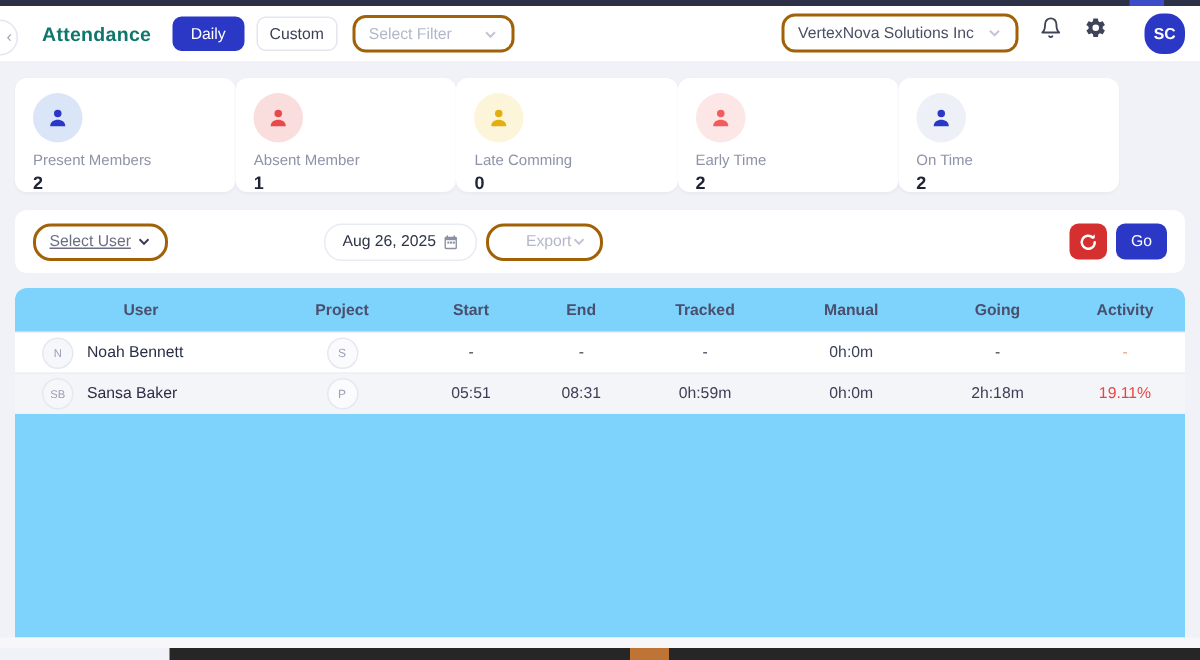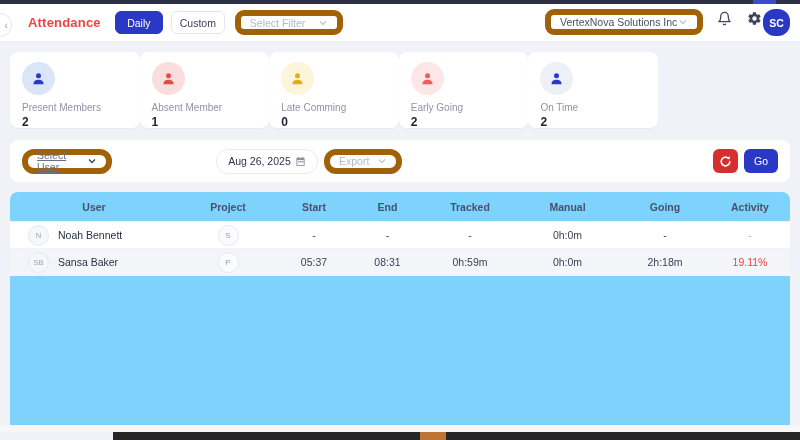--- a/index.html
+++ b/index.html
@@ -6,44 +6,44 @@
   html,body { width:800px; height:440px; overflow:hidden; }
   body { font-family:"Liberation Sans", sans-serif; background:#f1f2f7; position:relative; color:#2e3346; }
 
   
   .os-strip { position:absolute; top:0; left:0; width:800px; height:4px; background:#2d3148; }
   .os-strip-accent { position:absolute; top:0; left:753px; width:23px; height:4px; background:#3c4bc8; }
 
   
   .header { position:absolute; top:4px; left:0; width:800px; height:38px; background:#ffffff; border-bottom:1px solid #ececf2; display:flex; align-items:center; }
   .collapse-btn { position:absolute; left:-12px; top:9px; width:24px; height:24px; border-radius:50%; background:#fff; border:1px solid #e4e6ef; color:#9ba0b4; font-size:11px; display:flex; align-items:center; justify-content:flex-end; padding-right:3px; cursor:pointer; }
-  .page-title { margin-left:28px; font-size:13px; font-weight:bold; color:#ef4444; letter-spacing:.2px;text-align:center; }
+  .page-title { margin-left:28px; font-size:13px; font-weight:bold; color:#0f766e; letter-spacing:.2px;text-align:center; }
   .btn { border-radius:6px; font-size:10.5px; display:inline-flex; align-items:center; justify-content:center; cursor:pointer; }
   .btn-daily { margin-left:14px; width:48px; height:23px; background:#2b38c5; color:#fff; border:1px solid #2b38c5; }
   .btn-custom { margin-left:8px; width:54px; height:23px; background:#fff; color:#3a3f55; border:1px solid #e4e6ef; }
-  .select-pill { display:inline-flex; align-items:center; justify-content:space-between; background:#fff; border:6px solid #a16207; border-radius:9px; color:#b3b7c9; font-size:10.5px; padding:0 9px; cursor:pointer; }
+  .select-pill { display:inline-flex; align-items:center; justify-content:space-between; background:#fff; border:2px solid #a16207; border-radius:9px; color:#b3b7c9; font-size:10.5px; padding:0 9px; cursor:pointer; }
   .filter-select { margin-left:10px; width:108px; height:25px; }
   .header-right { margin-left:auto; display:flex; align-items:flex-start; margin-right:10px; }
   .company-select { width:158px; height:26px; color:#4a4f66; }
   .icon-btn { margin-left:12px; width:18px; height:18px; display:flex; align-items:center; justify-content:center; color:#3f4458; cursor:pointer; }
-  .avatar { margin-left:0; width:27px; height:27px; border-radius:12px; background:#2b38c5; color:#fff; font-size:10.5px; font-weight:bold; display:flex; align-items:center; justify-content:center; cursor:pointer; }
-
-  
-  .cards { position:absolute; top:52px; left:10px; width:648px; display:flex; }
+  .avatar { margin-left:24px; width:27px; height:27px; border-radius:12px; background:#2b38c5; color:#fff; font-size:10.5px; font-weight:bold; display:flex; align-items:center; justify-content:center; cursor:pointer; }
+
+  
+  .cards { position:absolute; top:52px; left:10px; width:736px; display:flex; }
   .card { width:148px; height:76px; background:#fff; border-radius:8px; padding:10px 12px; box-shadow:0 1px 2px rgba(40,45,80,.04); }
   .card-icon { width:33px; height:33px; border-radius:50%; display:flex; align-items:center; justify-content:center; }
   .card-label { margin-top:7px; font-size:10px; color:#8f93a8; white-space:nowrap; }
   .card-value { margin-top:2px; font-size:12px; font-weight:bold; color:#1f2337; }
 
   
   .filter-panel { position:absolute; top:140px; left:10px; width:780px; height:42px; background:#fff; border-radius:8px; display:flex; align-items:center; padding:0 12px; }
   .user-select { width:90px; height:25px; color:#6a6f85; border-radius:12px; }
   .user-select .ph { color:#6a6f85;text-decoration:underline; }
   .date-box { margin-left:104px; width:102px; height:25px; display:inline-flex; align-items:center; justify-content:center; gap:4px; background:#fff; border:1px solid #e9ebf3; border-radius:12px; font-size:10.5px; color:#2e3346; cursor:pointer; }
-  .export-select { margin-left:6px; width:78px; height:25px; border-radius:12px; }
+  .export-select { margin-left:6px; width:78px; height:25px; border-radius:12px;justify-content:flex-end; }
   .right-actions { margin-left:auto; display:flex; align-items:center; gap:6px; }
   .refresh-btn { width:25px; height:24px; border-radius:6px; background:#d52f2f; color:#fff; display:flex; align-items:center; justify-content:center; font-size:13px; font-weight:bold; cursor:pointer; }
   .go-btn { width:34px; height:24px; border-radius:6px; background:#2b38c5; color:#fff; font-size:10.5px; display:flex; align-items:center; justify-content:center; cursor:pointer; }
 
   
   .table-panel { position:absolute; top:192px; left:10px; width:780px; height:233px; background:#7dd3fc; border-radius:8px 8px 0 0; overflow:hidden; }
   .trow { display:grid; grid-template-columns:168px 100px 72px 75px 90px 105px 90px 80px; align-items:center; height:28px; font-size:10.5px; }
   .trow > div { text-align:center; }
   .trow .c-user { text-align:left; padding-left:18px; display:flex; align-items:center; gap:9px; }
   .thead { height:30px; color:#4a4f6d; font-weight:bold; border-bottom:1px solid #f0f1f6; }
@@ -134,21 +134,21 @@
     <div class="card-value">0</div>
   </div>
 
   <div class="card">
     <div class="card-icon" style="background: rgb(253, 230, 230);">
       <svg width="15" height="15" viewBox="0 0 24 24" style="fill: rgb(242, 92, 92);">
           <circle cx="12" cy="7.5" r="4"></circle>
           <path d="M4 20.5c0-4.2 3.8-6.5 8-6.5s8 2.3 8 6.5v.5H4z"></path>
         </svg>
     </div>
-    <div class="card-label">Early Going</div>
+    <div class="card-label">Early Time</div>
     <div class="card-value">2</div>
   </div>
 
   <div class="card">
     <div class="card-icon" style="background: rgb(238, 240, 248);">
       <svg width="15" height="15" viewBox="0 0 24 24" style="fill: rgb(43, 56, 197);">
           <circle cx="12" cy="7.5" r="4"></circle>
           <path d="M4 20.5c0-4.2 3.8-6.5 8-6.5s8 2.3 8 6.5v.5H4z"></path>
         </svg>
     </div>
@@ -217,21 +217,21 @@
     <div>-</div>
     <div style="color: rgb(233, 164, 113);">-</div>
   </div>
 
   <div class="trow tbody-row row-alt">
     <div class="c-user">
       <span class="mini-avatar">SB</span>
       <span class="name">Sansa Baker</span>
     </div>
     <div><span class="proj-badge">P</span></div>
-    <div>05:37</div>
+    <div>05:51</div>
     <div>08:31</div>
     <div>0h:59m</div>
     <div>0h:0m</div>
     <div>2h:18m</div>
     <div style="color: rgb(232, 69, 69);">19.11%</div>
   </div>
 </div>
 </div>
 
 <div class="bottom-light"></div>

